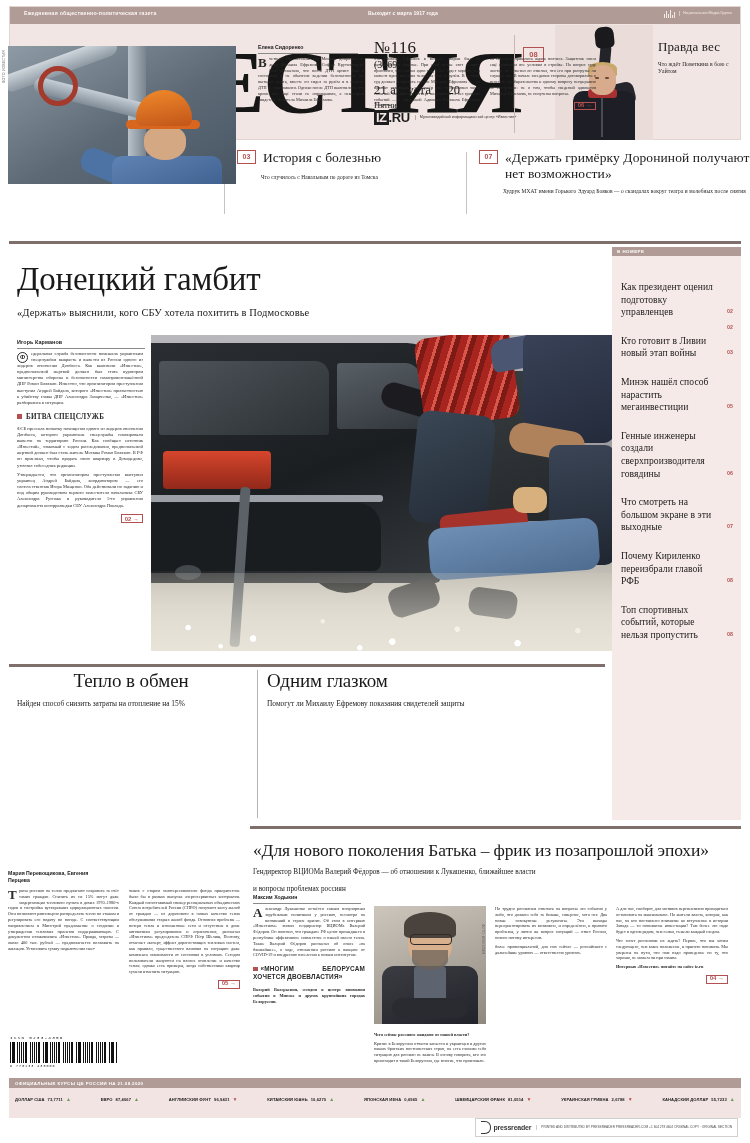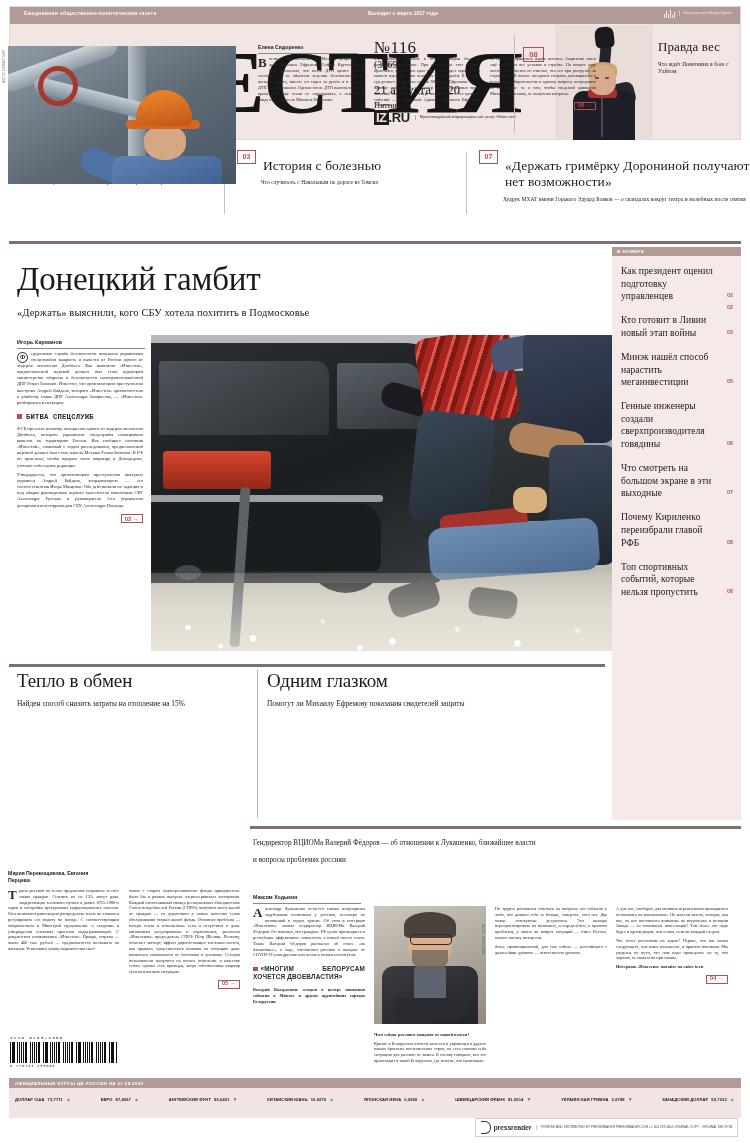--- a/index.html
+++ b/index.html
@@ -108,21 +108,21 @@
     position:absolute;left:9px;top:150px;width:732px;height:86px;
   }
   .tsr{position:absolute;top:0;}
   .tsr .num{
     display:inline-block;width:17px;height:11.5px;border:1px solid #b4504f;color:#b4504f;
     font-size:7px;font-weight:bold;text-align:center;line-height:11.5px;
     font-family:"Liberation Sans",sans-serif;vertical-align:top;margin-right:7px;
   }
   .tsr .ttl{
     display:inline-block;font-size:13.5px;line-height:15px;max-width:calc(100% - 26px);
-    vertical-align:top;letter-spacing:.1px;margin-top:8px;
+    vertical-align:top;letter-spacing:.1px;
   }
   .tsr .dek{
     margin:6px 0 0 24px;font-size:5.4px;line-height:7px;letter-spacing:.1px;
   }
   .tsr1{left:10px;width:200px;}
   .tsr2{left:228px;width:205px;}
   .tsr3{left:470px;width:272px;}
   .tsr3 .ttl{font-size:13.5px;line-height:16px;}
   .tsr-div{position:absolute;top:2px;width:1px;height:62px;background:#c9c2c0;}
   .tsr-div.d1{left:215px;}
@@ -193,21 +193,21 @@
   .lead-col{
     position:absolute;left:8px;top:104px;width:126px;
     font-size:4.5px;line-height:6.1px;text-align:justify;color:#2a2a2a;
   }
   .lead-col p{margin:0 0 3.5px 0;}
   .dropcap-circ{
     float:left;width:9px;height:9px;border:.8px solid #2a2a2a;border-radius:50%;
     margin:1px 3px 0 0;font-size:6px;line-height:9px;text-align:center;font-weight:bold;
   }
   .subhead{
-    margin:8px 0 6px 0;font-family:Liberation Mono, monospace;font-size:7.2px;
+    margin:8px 0 6px 0;font-family:Liberation Serif, serif;font-size:7.2px;
     font-weight:bold;letter-spacing:.2px;
   }
   .subhead .sq{
     display:inline-block;width:5px;height:5px;background:#b4504f;margin-right:4px;
   }
   .pageref{
     display:inline-block;border:1px solid #b4504f;color:#b4504f;font-size:6px;
     font-family:"Liberation Sans",sans-serif;padding:.5px 3px;font-weight:bold;
     float:right;margin-top:2px;
   }
@@ -218,34 +218,34 @@
     background:#f6eae8;box-sizing:border-box;
   }
   .sb-head{
     height:9px;background:#b09b96;color:#fff;font-size:4.4px;font-weight:bold;
     font-family:"Liberation Sans",sans-serif;padding:2px 0 0 5px;letter-spacing:.5px;
     box-sizing:border-box;
   }
   .sb-list{padding:9px 8px 0 9px;}
   .sb-item{
     margin-bottom:11.5px;font-size:9.6px;line-height:12.6px;position:relative;
-    padding-right:14px;letter-spacing:.05px;
+    padding-right:14px;letter-spacing:.05px;margin-top:16px;
   }
   .sb-item .pg{
     position:absolute;right:0;bottom:1px;color:#b4504f;font-size:5.3px;font-weight:bold;
     font-family:"Liberation Sans",sans-serif;
   }
 
   .rule-thin{position:absolute;left:9px;top:664px;width:596px;height:2.5px;background:#7e6f6b;}
   .rule-side{position:absolute;left:612px;top:826px;width:129px;height:2.5px;background:#7e6f6b;}
 
   
   .deck2{position:absolute;left:9px;top:670px;width:596px;height:150px;}
   .d2-left{position:absolute;left:8px;top:0;width:228px;}
-  .d2-left h2{margin:0;font-size:19px;line-height:22px;font-weight:normal;letter-spacing:-.1px;}
+  .d2-left h2{margin:0;font-size:19px;line-height:22px;font-weight:normal;letter-spacing:-.1px;text-align:center;}
   .d2-left .dek{margin:7px 0 0 0;font-size:7.4px;line-height:9px;}
   .d2-vdiv{position:absolute;left:248px;top:0;width:1px;height:148px;background:#b8b2b0;}
   .d2-right{position:absolute;left:258px;top:0;width:340px;}
   .d2-right h2{margin:0;font-size:19px;line-height:22px;font-weight:normal;letter-spacing:-.1px;}
   .d2-right .dek{margin:7px 0 0 0;font-size:7.4px;line-height:9px;}
 
   .photo-heat{
     position:absolute;left:8px;top:46px;width:228px;height:138px;overflow:hidden;background:#6e7a84;
   }
   .ph-bg{position:absolute;inset:0;background:linear-gradient(150deg,#8e9aa4 0%,#5d6a76 55%,#485563 100%);}
@@ -563,20 +563,21 @@
   </div>
 
   <div class="barcode">
     <div class="bc-issn">ISSN 0233-4356</div>
     <div class="bc-bars"></div>
     <div class="bc-num">9 770233 435006</div>
   </div>
 
   <div class="rule-int"></div>
   <div class="interview">
+    <h2>«Для нового поколения Батька – фрик из позапрошлой эпохи»</h2>
     <p class="dek">Гендиректор ВЦИОМа Валерий Фёдоров — об отношении к Лукашенко, ближайшее власти</p>
     <p class="dek">и вопросы проблемах россиян</p>
 
     <div class="int-byline">Максим Ходыкин</div>
 
     <div class="photo-int">
       <div class="pi-bg"></div>
       <div class="pi-body"></div>
       <div class="pi-shirt"></div>
       <div class="pi-arms"></div>

